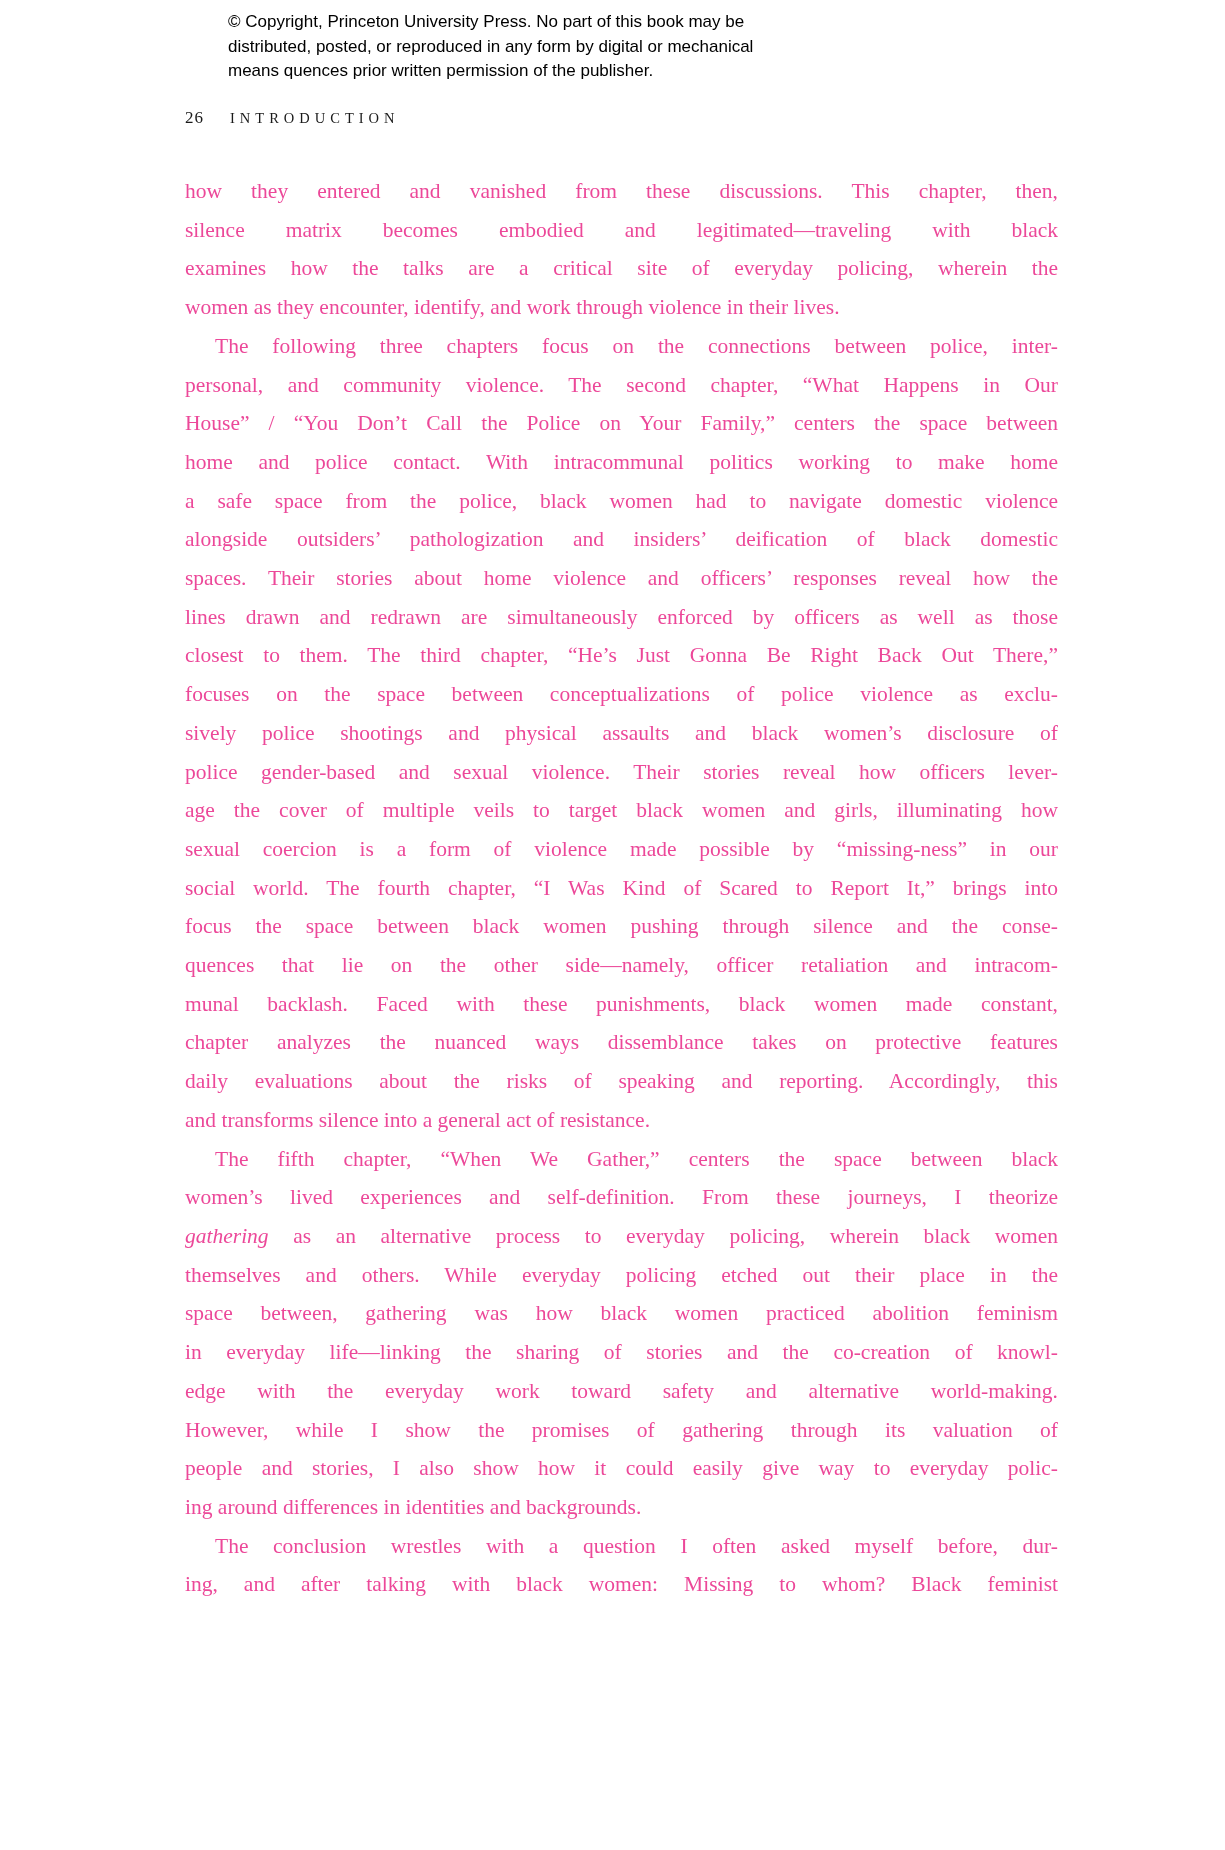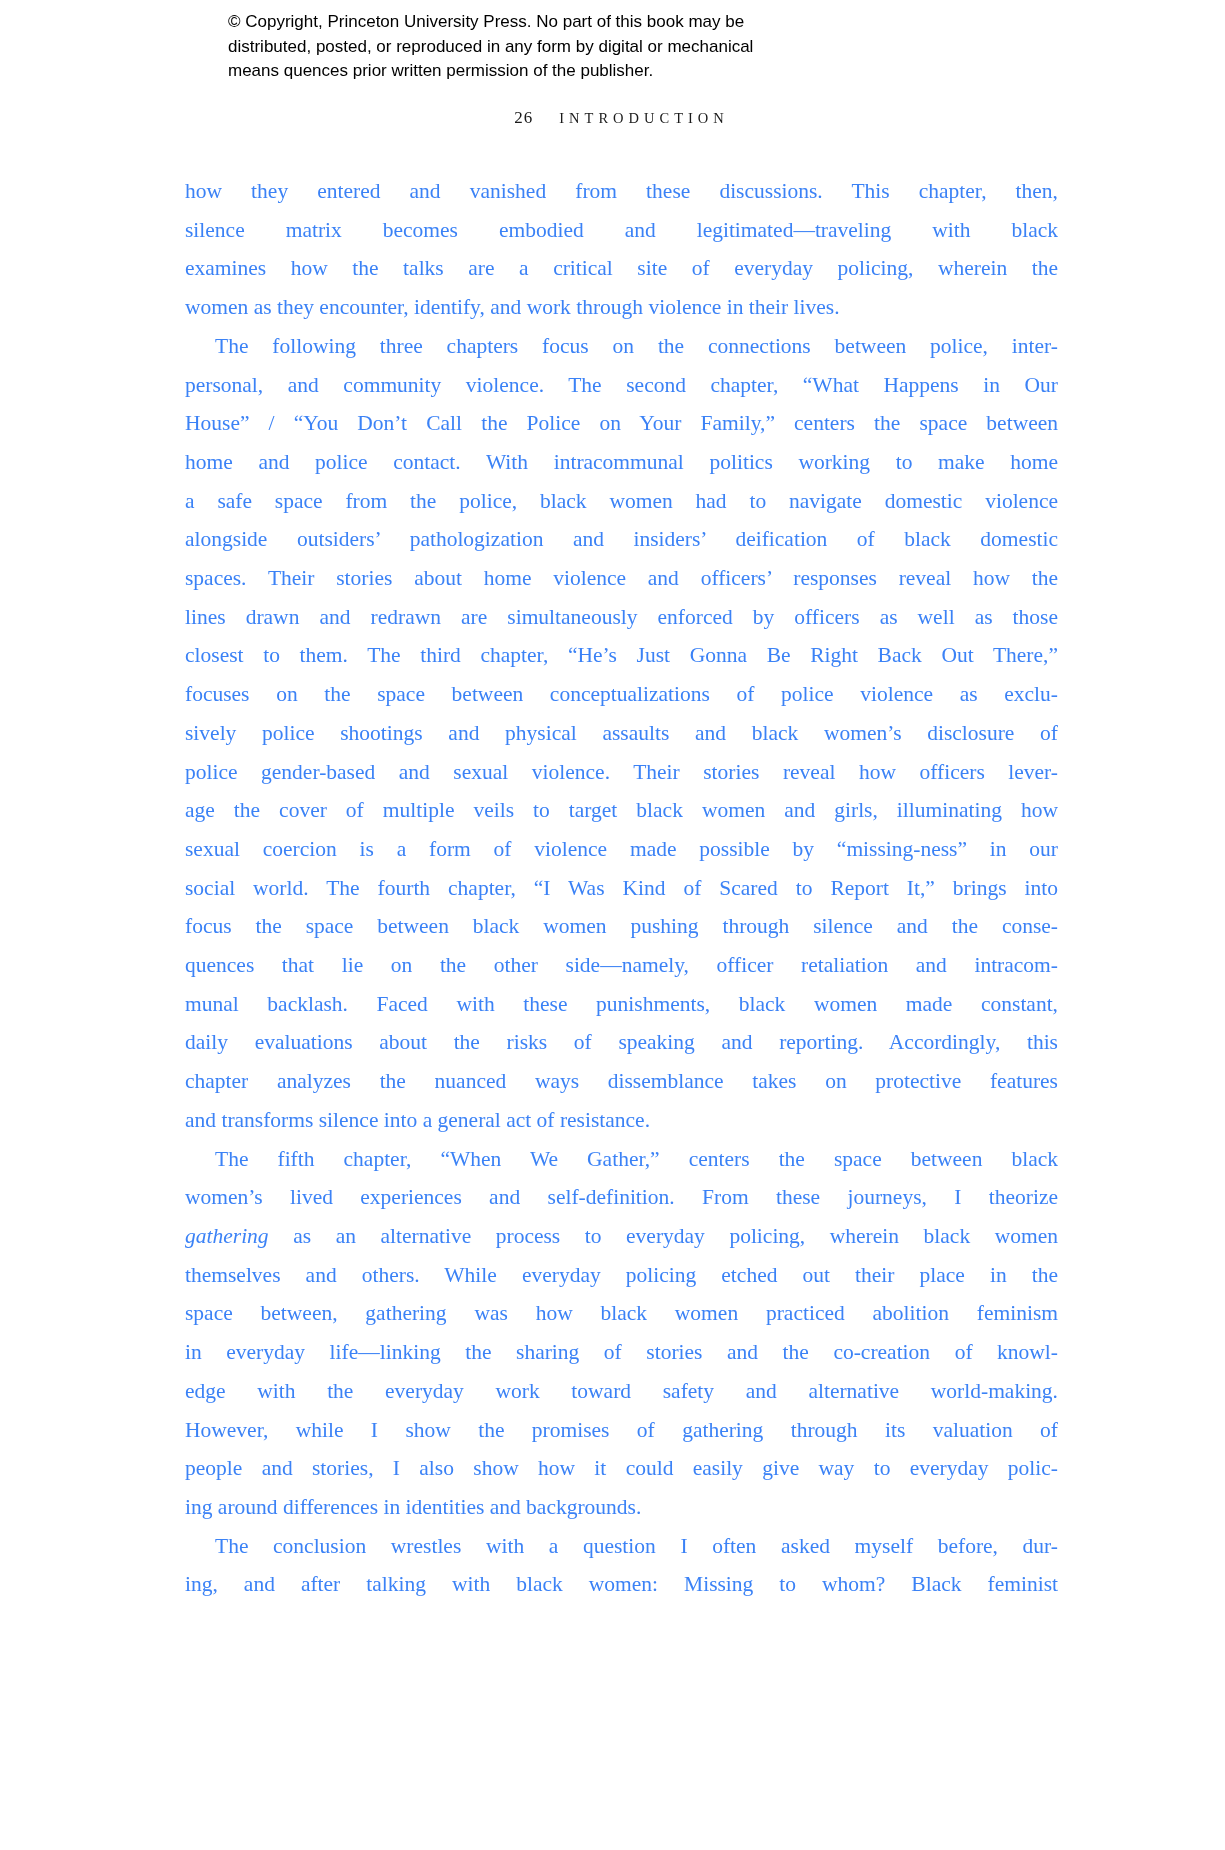--- a/index.html
+++ b/index.html
@@ -26,21 +26,21 @@
     color: #000000;
     text-align: left;
     white-space: nowrap;
   }
   
   .running-header {
     position: absolute;
     left: 185px;
     top: 108px;
     width: 873px;
-    text-align: center;
+    text-align: left;
     font-family: "Liberation Serif", serif;
     color: #1a1a1a;
   }
   .page-number {
     font-size: 17px;
     letter-spacing: 1px;
   }
   .running-head-title {
     font-size: 14.5px;
     letter-spacing: 5px;
@@ -48,21 +48,21 @@
   }
   
   .body-text {
     position: absolute;
     left: 185px;
     top: 172px;
     width: 873px;
     font-family: "Liberation Serif", serif;
     font-size: 21.5px;
     line-height: 38.7px;
-    color: #3b82f6;
+    color: #ec4899;
   }
   .body-text .line {
     text-align: justify;
     text-align-last: justify;
     white-space: normal;
   }
   .body-text .line.para-end {
     text-align-last: left;
   }
   .body-text .line.indent {
@@ -114,22 +114,22 @@
       <div class="line">closest to them. The third chapter, “He’s Just Gonna Be Right Back Out There,”</div>
       <div class="line">focuses on the space between conceptualizations of police violence as exclu-</div>
       <div class="line">sively police shootings and physical assaults and black women’s disclosure of</div>
       <div class="line">police gender-based and sexual violence. Their stories reveal how officers lever-</div>
       <div class="line">age the cover of multiple veils to target black women and girls, illuminating how</div>
       <div class="line">sexual coercion is a form of violence made possible by “missing-ness” in our</div>
       <div class="line">social world. The fourth chapter, “I Was Kind of Scared to Report It,” brings into</div>
       <div class="line">focus the space between black women pushing through silence and the conse-</div>
       <div class="line">quences that lie on the other side—namely, officer retaliation and intracom-</div>
       <div class="line">munal backlash. Faced with these punishments, black women made constant,</div>
+      <div class="line">chapter analyzes the nuanced ways dissemblance takes on protective features</div>
       <div class="line">daily evaluations about the risks of speaking and reporting. Accordingly, this</div>
-      <div class="line">chapter analyzes the nuanced ways dissemblance takes on protective features</div>
       <div class="line para-end">and transforms silence into a general act of resistance.</div>
       <div class="line indent">The fifth chapter, “When We Gather,” centers the space between black</div>
       <div class="line">women’s lived experiences and self-definition. From these journeys, I theorize</div>
       <div class="line"><em>gathering</em> as an alternative process to everyday policing, wherein black women</div>
       <div class="line">themselves and others. While everyday policing etched out their place in the</div>
       <div class="line">space between, gathering was how black women practiced abolition feminism</div>
       <div class="line">in everyday life—linking the sharing of stories and the co-creation of knowl-</div>
       <div class="line">edge with the everyday work toward safety and alternative world-making.</div>
       <div class="line">However, while I show the promises of gathering through its valuation of</div>
       <div class="line">people and stories, I also show how it could easily give way to everyday polic-</div>

